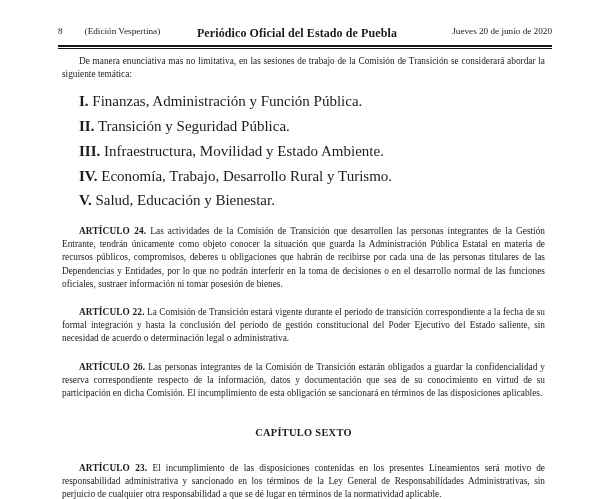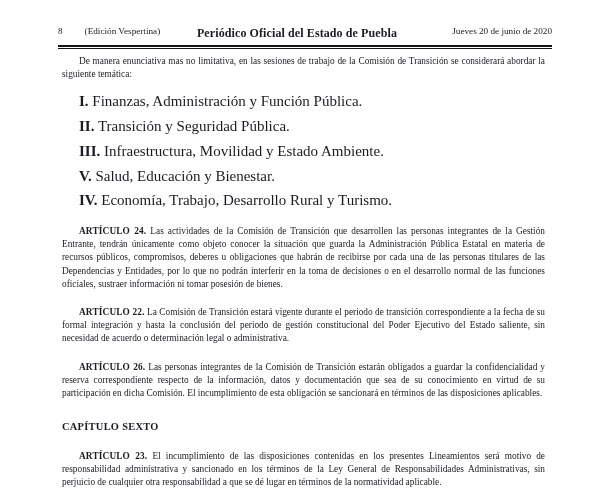--- a/index.html
+++ b/index.html
@@ -116,21 +116,22 @@
 
   .art-label {
     font-weight: 700;
     letter-spacing: 0.15px;
   }
 
   .spacer-sm { height: 6px; }
   .spacer-md { height: 11px; }
 
   .chapter-head {
-    margin: 0;
+    margin: 6px;
+    text-align: center;
     font-weight: 700;
     font-size: 10.4px;
     line-height: 13.4px;
     letter-spacing: 0.3px;
   }
   .chapter-head .line2 { display: block; }
 
   .after-chapter { height: 16px; }
 </style>
 </head>
@@ -166,29 +167,29 @@
       <span class="num">II.</span>
       <span>Transición y Seguridad Pública.</span>
     </p>
 
     <p class="item">
       <span class="num">III.</span>
       <span>Infraestructura, Movilidad y Estado Ambiente.</span>
     </p>
 
     <p class="item">
+      <span class="num">IV.</span>
+      <span>Economía, Trabajo, Desarrollo Rural y Turismo.</span>
+    </p>
+
+    <p class="item">
       <span class="num">V.</span>
       <span>Salud, Educación y Bienestar.</span>
     </p>
 
-    <p class="item">
-      <span class="num">IV.</span>
-      <span>Economía, Trabajo, Desarrollo Rural y Turismo.</span>
-    </p>
-
     <div class="spacer-sm"></div>
 
     <p class="para">
       <span class="art-label">ARTÍCULO 24.</span><span>  Las actividades de la Comisión de Transición que desarrollen las personas integrantes de la Gestión Entrante, tendrán únicamente como objeto conocer la situación que guarda la Administración Pública Estatal en materia de recursos públicos, compromisos, deberes u obligaciones que habrán de recibirse por cada una de las personas titulares de las Dependencias y Entidades, por lo que no podrán interferir en la toma de decisiones o en el desarrollo normal de las funciones oficiales, sustraer información ni tomar posesión de bienes.</span>
     </p>
 
     <div class="spacer-sm"></div>
 
     <p class="para">
       <span class="art-label">ARTÍCULO 22.</span><span> La Comisión de Transición estará vigente durante el periodo de transición correspondiente a la fecha de su formal integración y hasta la conclusión del periodo de gestión constitucional del Poder Ejecutivo del Estado saliente, sin necesidad de acuerdo o determinación legal o administrativa.</span>

